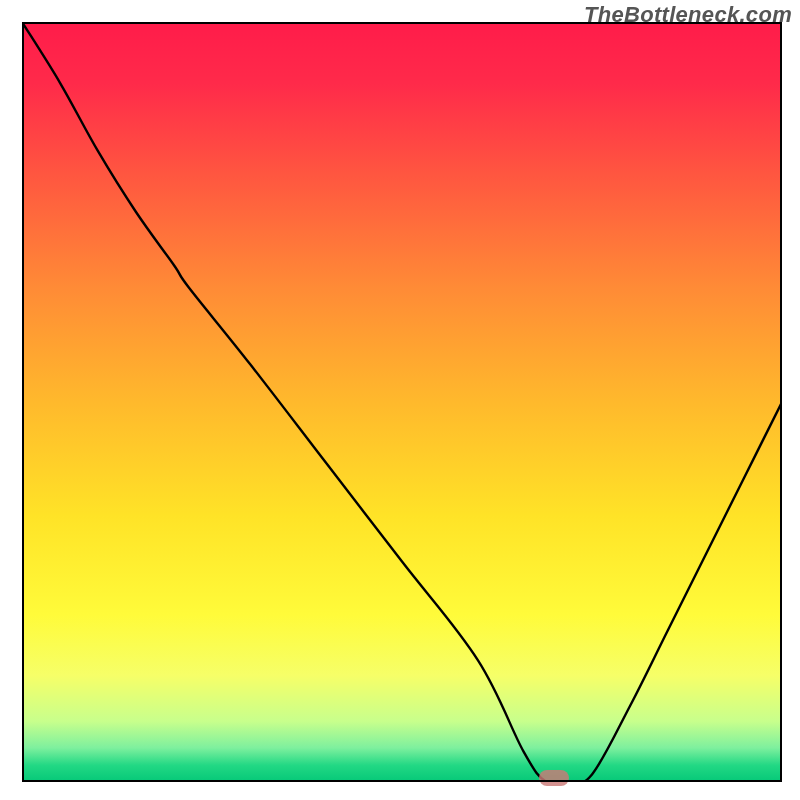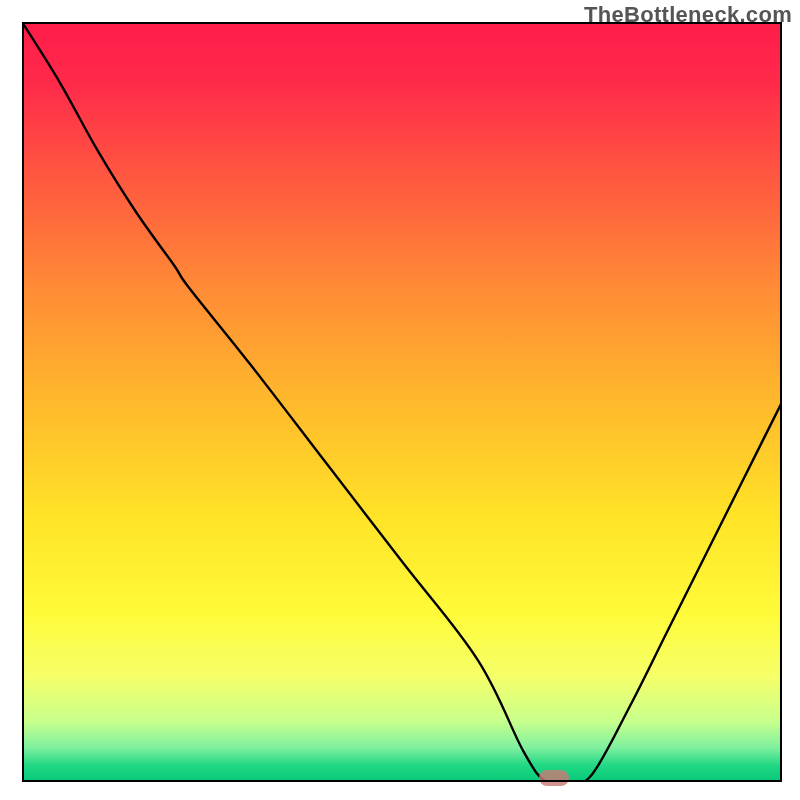--- a/index.html
+++ b/index.html
@@ -1,17 +1,17 @@
 <!DOCTYPE html>
 <html><head>
 <meta charset="utf-8">
 <style>
   * { margin: 0; padding: 0; box-sizing: border-box; }
   body { width: 800px; height: 800px; overflow: hidden; position: relative; font-family: Arial, sans-serif; }
-  .chart-container { position: absolute; top: 0; left: 0; width: 800px; height: 800px; }
+  .chart-container { position: absolute; top: 0; left: 0; width: 800px; height: 800px; font-style: italic; }
   .attribution { position: absolute; top: 2px; right: 8px; font-size: 22px; font-weight: bold; color: #555; letter-spacing: 0.3px; }
   .plot-area { position: absolute; left: 22px; top: 22px; width: 760px; height: 760px; }
   .gradient-bg { position: absolute; left: 0; top: 0; width: 100%; height: 100%; }
   .border-frame { position: absolute; left: 22px; top: 22px; width: 760px; height: 760px; border: 2px solid #000; pointer-events: none; }
   .curve-svg { position: absolute; left: 0; top: 0; width: 100%; height: 100%; }
   .marker { position: absolute; width: 30px; height: 16px; border-radius: 8px; background: #cb7a78; opacity: 0.82; transform: translate(-50%, -50%); }
 </style>
 </head>
 <body>
 

